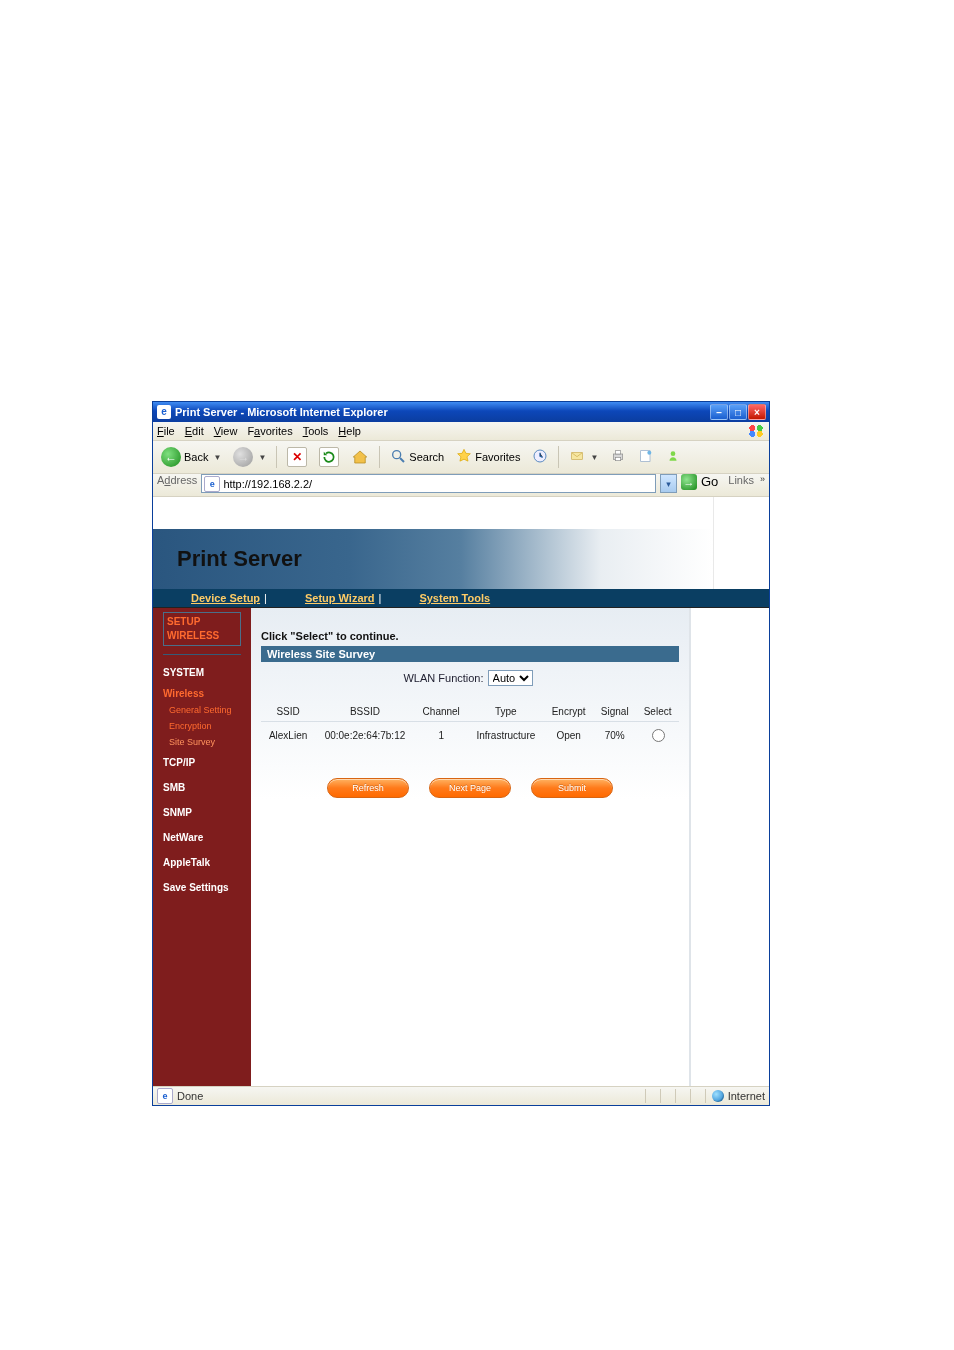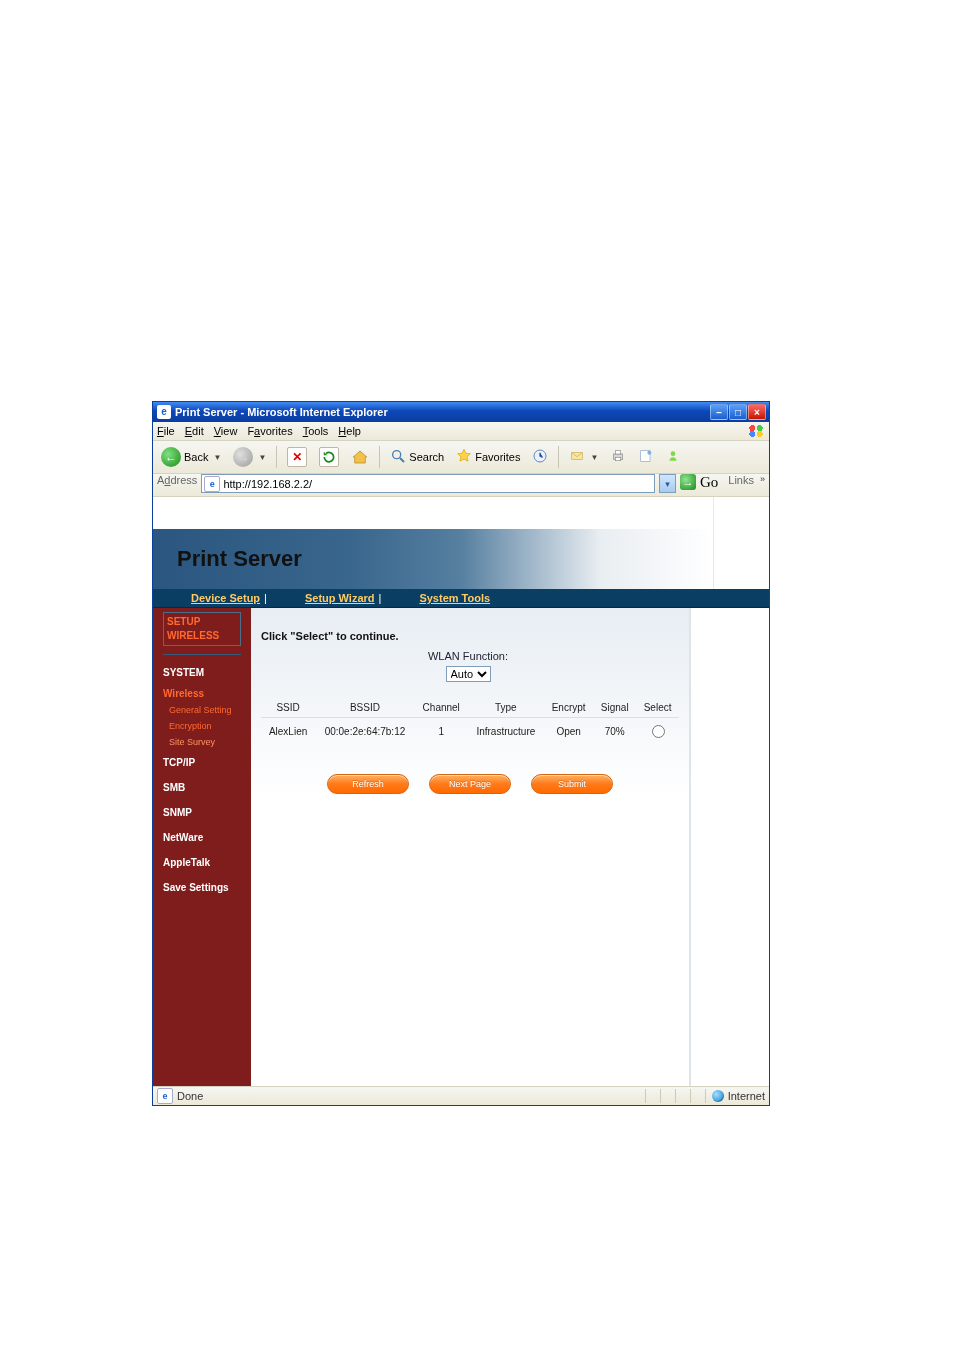--- a/index.html
+++ b/index.html
@@ -164,21 +164,21 @@
     color:#2a5a9a; font-size:9px;
   }
   .addrbar .go-btn {
     width: 16px; height: 16px;
     border-radius: 3px;
     background: radial-gradient(circle at 35% 35%, #8fe48f, #1a8a1a);
     color:#fff;
     display:flex;align-items:center;justify-content:center;
     font-size:11px; font-weight:bold;
   }
-  .addrbar .go-lbl { font-size:15px;font-family:Liberation Serif, serif; }
+  .addrbar .go-lbl { font-size:13px; }
   .addrbar .links-lbl { color:#666; margin-left:6px; }
   .addrbar .chev { font-size:9px; color:#333; margin-left:2px; }
 
   
   .content {
     display: flex;
     flex-direction: column;
     background: #fff;
   }
   .banner-row {
@@ -260,21 +260,20 @@
     font-weight: bold;
     padding: 2px 6px;
     margin-top: 4px;
   }
   .wlan-row {
     display:flex; justify-content:center; align-items:center;
     padding: 8px 4px 8px 0;
     gap: 4px;
     font-size: 11px;
     color:#223;
-    flex-direction:column;
   }
   .wlan-row select {
     font-size: 11px;
     border: 1px solid #7f9db9;
     background: #fff;
   }
   table.survey {
     width: 100%;
     border-collapse: collapse;
     margin-top: 8px;
@@ -522,20 +521,21 @@
         <div class="side-link">TCP/IP</div>
         <div class="side-link">SMB</div>
         <div class="side-link">SNMP</div>
         <div class="side-link">NetWare</div>
         <div class="side-link">AppleTalk</div>
         <div class="side-link">Save Settings</div>
       </div>
 
       <div class="page">
         <div class="hint">Click "Select" to continue.</div>
+        <div class="sect-hdr">Wireless Site Survey</div>
 
         <div class="wlan-row">
           <span>WLAN Function:</span>
           <select>
             <option>Auto</option>
           </select>
         </div>
 
         <table class="survey">
           <thead>

